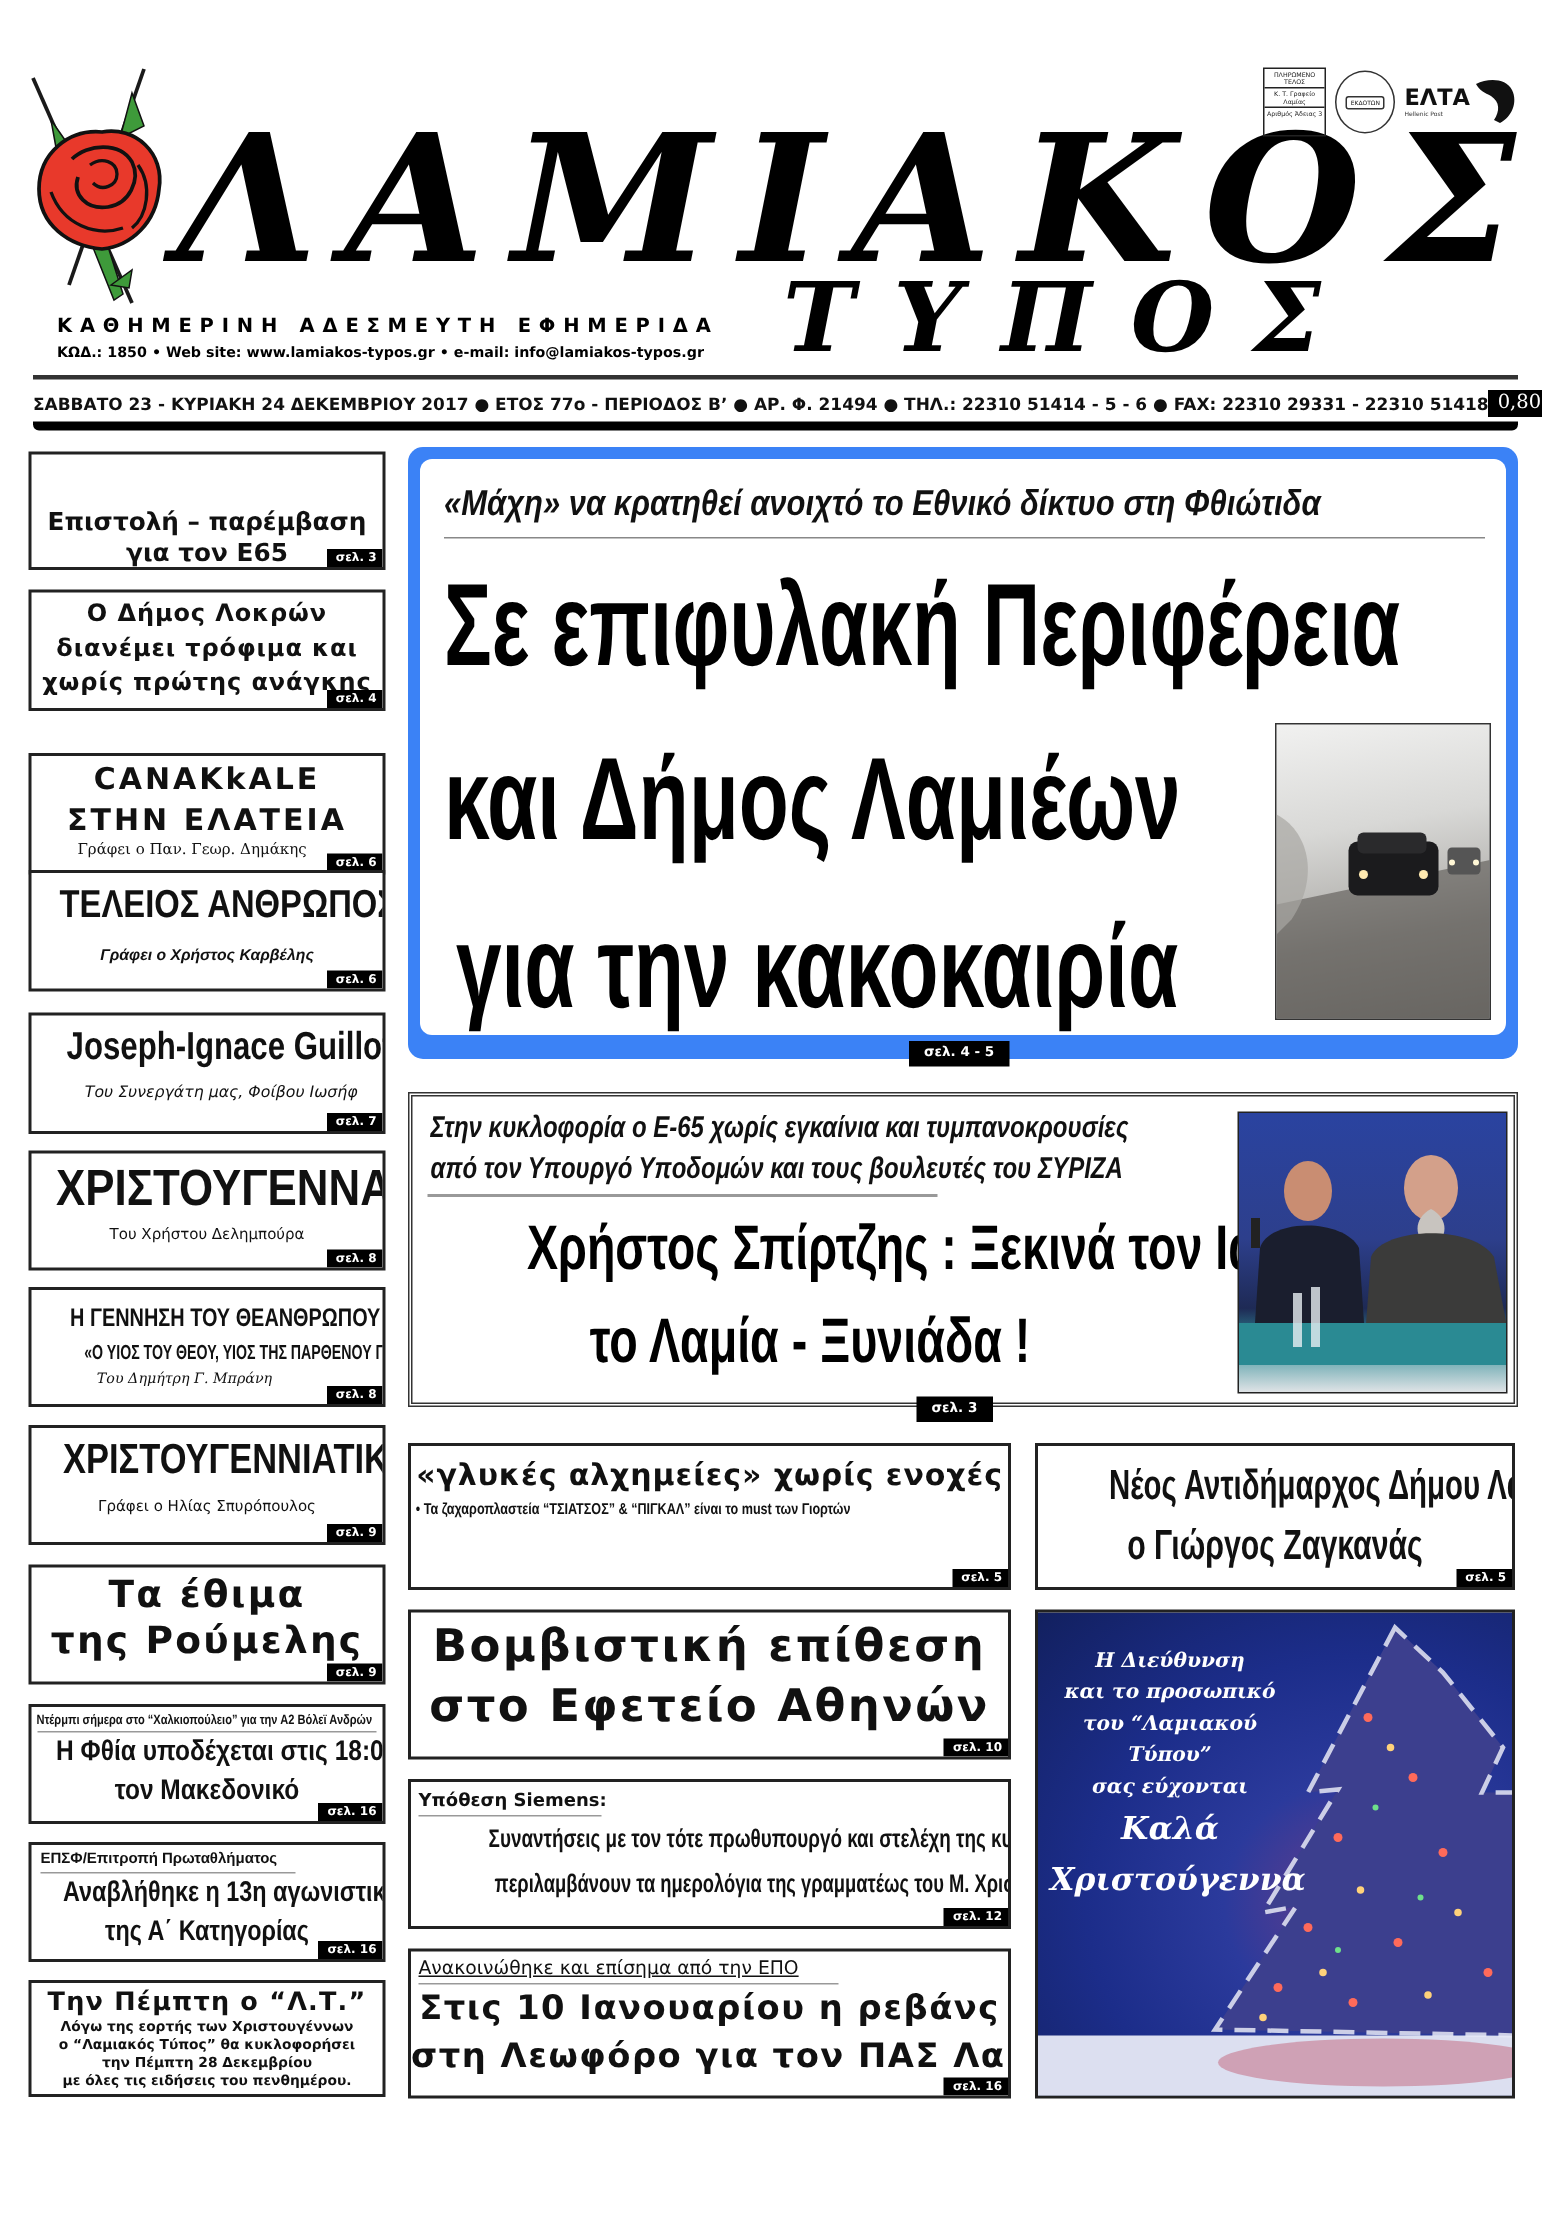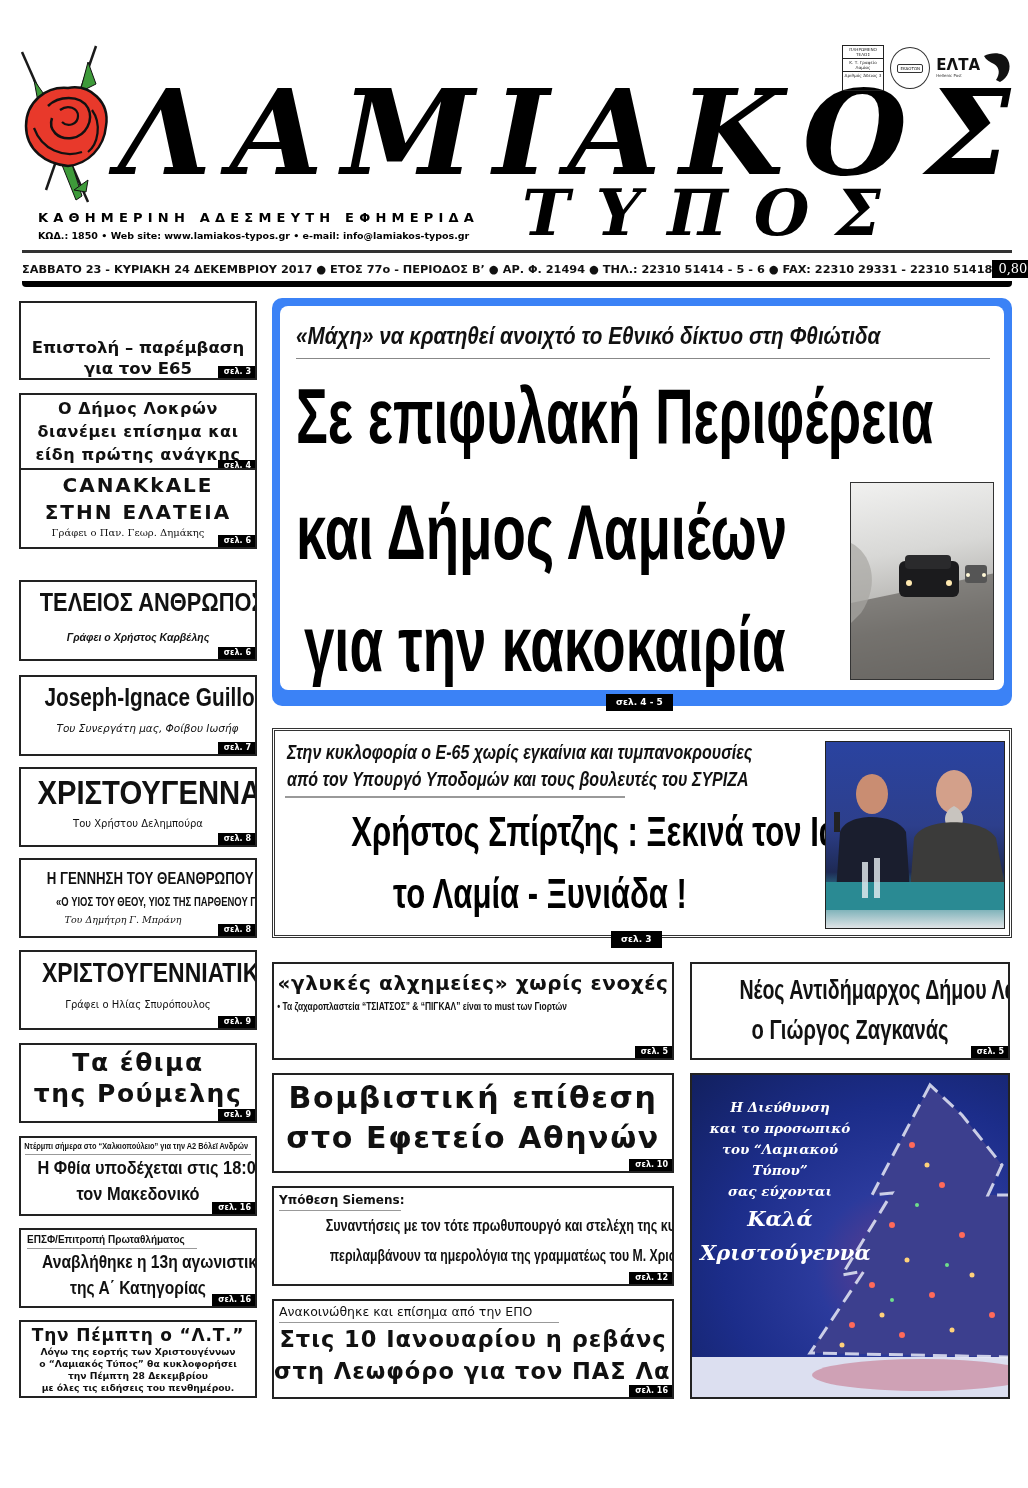--- a/index.html
+++ b/index.html
@@ -177,27 +177,27 @@
     <div class="h">Επιστολή – παρέμβαση</div>
     <div class="h">για τον Ε65</div>
   </div>
   <div class="ctr h cond" style="font-size:7px;font-style:italic;margin-top:3px;transform:scaleX(0.82);">Της Πέγκυ Αραβαντινού, Περιφερειακή Σύμβουλος Στερεάς Ελλάδας ΠΕ Φωκίδας</div>
   <span class="pg">σελ. 3</span>
 </div>
 
 <div class="box lc" style="top:393px;height:81px;">
   <div class="ctr" style="padding-top:2px;font-family:'DejaVu Sans',sans-serif;font-weight:bold;font-size:16px;line-height:23px;letter-spacing:0.6px;">
     <div class="h">Ο Δήμος Λοκρών</div>
-    <div class="h">διανέμει επίσημα και</div>
-    <div class="h">είδη πρώτης ανάγκης</div>
+    <div class="h">διανέμει τρόφιμα και</div>
+    <div class="h">χωρίς πρώτης ανάγκης</div>
   </div>
   <span class="pg">σελ. 4</span>
 </div>
 
-<div class="box lc" style="top:468px;height:81px;">
+<div class="box lc" style="top:502px;height:81px;">
   <div class="ctr" style="padding-top:2px;font-family:'DejaVu Sans',sans-serif;font-weight:bold;font-size:20px;line-height:27px;letter-spacing:2px;">
     <div class="h">CANAKkALE</div>
     <div class="h">ΣΤΗΝ ΕΛΑΤΕΙΑ</div>
   </div>
   <div class="ctr h" style="font-family:'DejaVu Serif',serif;font-size:10px;margin-top:1px;padding-right:20px;">Γράφει ο Παν. Γεωρ. Δημάκης</div>
   <span class="pg">σελ. 6</span>
 </div>
 
 <div class="box lc" style="top:580px;height:81px;">
   <div class="ctr h cond" style="padding-top:4px;font-size:26px;line-height:32px;transform:scaleX(0.84);">ΤΕΛΕΙΟΣ ΑΝΘΡΩΠΟΣ</div>
@@ -338,21 +338,21 @@
   <div class="h" style="padding:4px 0 0 5px;font-family:'DejaVu Sans',sans-serif;font-weight:bold;font-size:12px;line-height:16px;">Υπόθεση Siemens:</div>
   <div style="margin:2px 0 0 5px;width:122px;height:1px;background:#999;"></div>
   <div class="ctr cond" style="font-size:17px;line-height:30px;">
     <div class="h" style="transform:scaleX(0.74);">Συναντήσεις με τον τότε πρωθυπουργό και στελέχη της κυβέρνησης</div>
     <div class="h" style="transform:scaleX(0.72);">περιλαμβάνουν τα ημερολόγια της γραμματέως του Μ. Χριστοφοράκου</div>
   </div>
   <span class="pg">σελ. 12</span>
 </div>
 
 <div class="box" style="left:272px;top:1299px;width:402px;height:100px;">
-  <div class="h" style="padding:3px 0 0 5px;font-family:'DejaVu Sans',sans-serif;font-size:12.5px;line-height:16px;">Ανακοινώθηκε και επίσημα από την ΕΠΟ</div>
+  <div class="h" style="padding:3px 0 0 5px;font-family:'DejaVu Sans',sans-serif;font-size:12.5px;line-height:16px;text-decoration:underline;">Ανακοινώθηκε και επίσημα από την ΕΠΟ</div>
   <div style="margin:2px 0 0 5px;width:280px;height:1px;background:#999;"></div>
   <div class="ctr" style="font-family:'DejaVu Sans',sans-serif;font-weight:bold;font-size:22.5px;line-height:32px;letter-spacing:1px;">
     <div class="h">Στις 10 Ιανουαρίου η ρεβάνς</div>
     <div class="h">στη Λεωφόρο για τον ΠΑΣ Λαμία</div>
   </div>
   <span class="pg">σελ. 16</span>
 </div>
 
 <div class="box" style="left:690px;top:962px;width:320px;height:98px;">
   <div class="ctr cond" style="padding-top:6px;font-size:28px;line-height:40px;">

